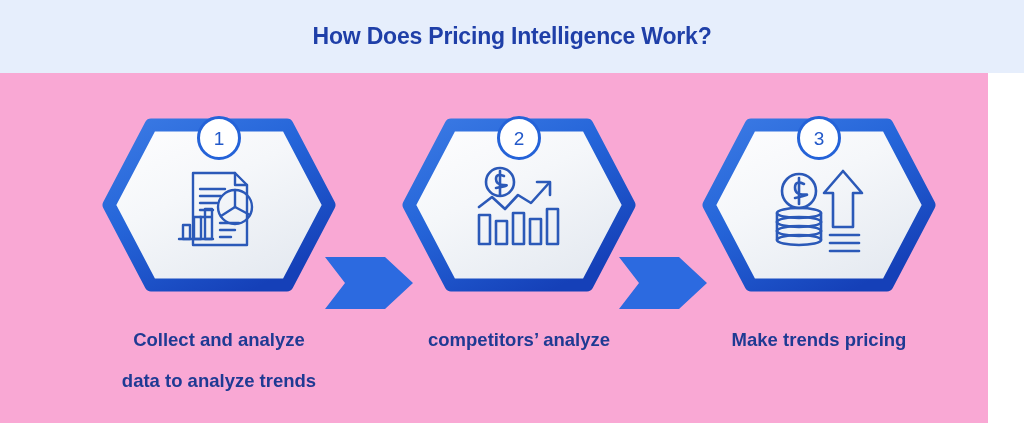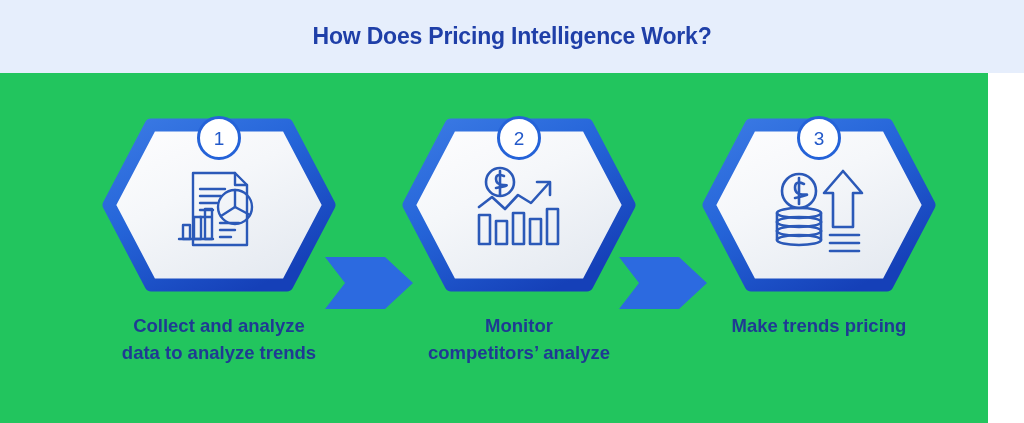--- a/index.html
+++ b/index.html
@@ -12,21 +12,21 @@
     height: 423px;
     overflow: hidden;
     background: #ffffff;
     font-family: "Liberation Sans", sans-serif;
     -webkit-font-smoothing: antialiased;
   }
   .infographic {
     position: relative;
     width: 988px;
     height: 423px;
-    background: #22c55e;
+    background: #f9a8d4;
   }
 
   
   .header-banner {
     position: absolute;
     left: 0;
     top: 0;
     width: 1024px;
     height: 73px;
     background: #e6eefc;
@@ -115,21 +115,21 @@
     left: -20px;
     top: 200px;
     width: 300px;
     text-align: center;
     font-family: "Liberation Sans", sans-serif;
     font-size: 18.5px;
     font-weight: bold;
     color: #1f3a93;
     line-height: 1.45;
   }
-  .caption .line { display: block; white-space: nowrap; }
+  .caption .line { display: block; white-space: nowrap; margin-top: 14px; }
 
   
   .connector {
     position: absolute;
     top: 184px;
     width: 88px;
     height: 52px;
   }
   .connector-1 { left: 325px; }
   .connector-2 { left: 619px; }
@@ -234,21 +234,20 @@
         </svg>
 
         <div class="badge">
           <div class="badge-circle">
             <span class="badge-num">2</span>
           </div>
         </div>
       </div>
 
       <div class="caption">
-        <span class="line">Monitor</span>
         <span class="line">competitors’ analyze</span>
       </div>
     </div>
 
     <div class="step step-3">
       <div class="hex-wrap">
         <svg class="hex-svg" viewBox="0 0 260 185">
           <defs>
             <linearGradient id="hexBorder3" x1="0%" y1="0%" x2="70%" y2="100%">
               <stop offset="0%" stop-color="#3b7ae4"></stop>

